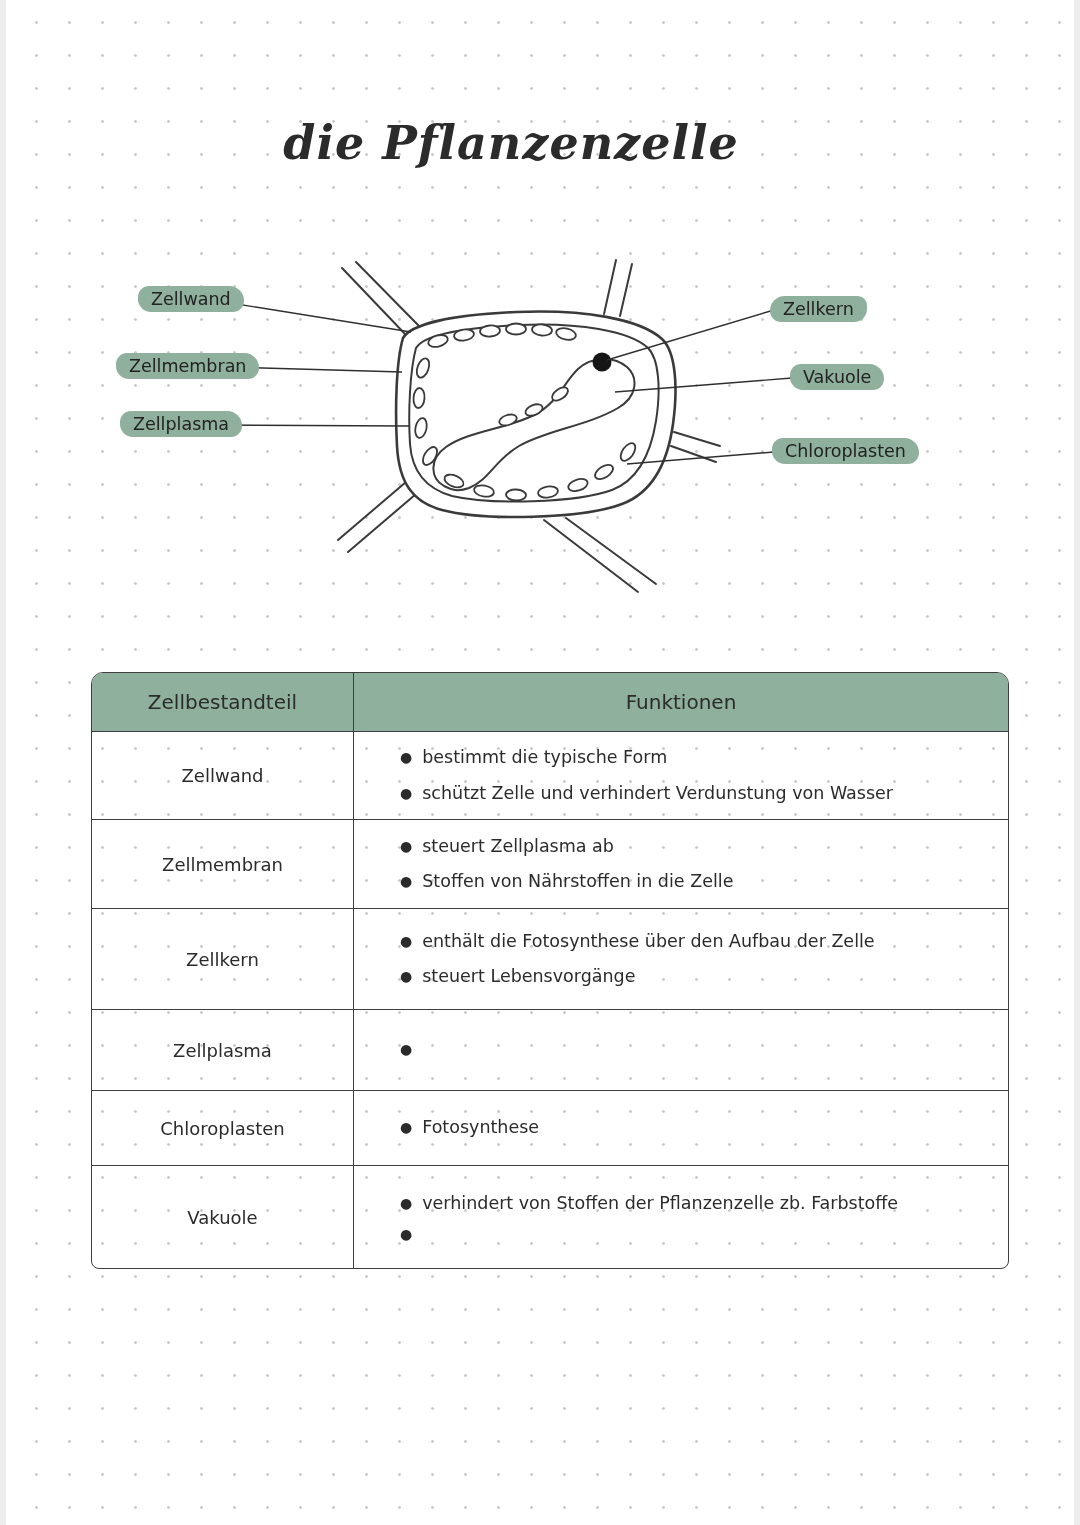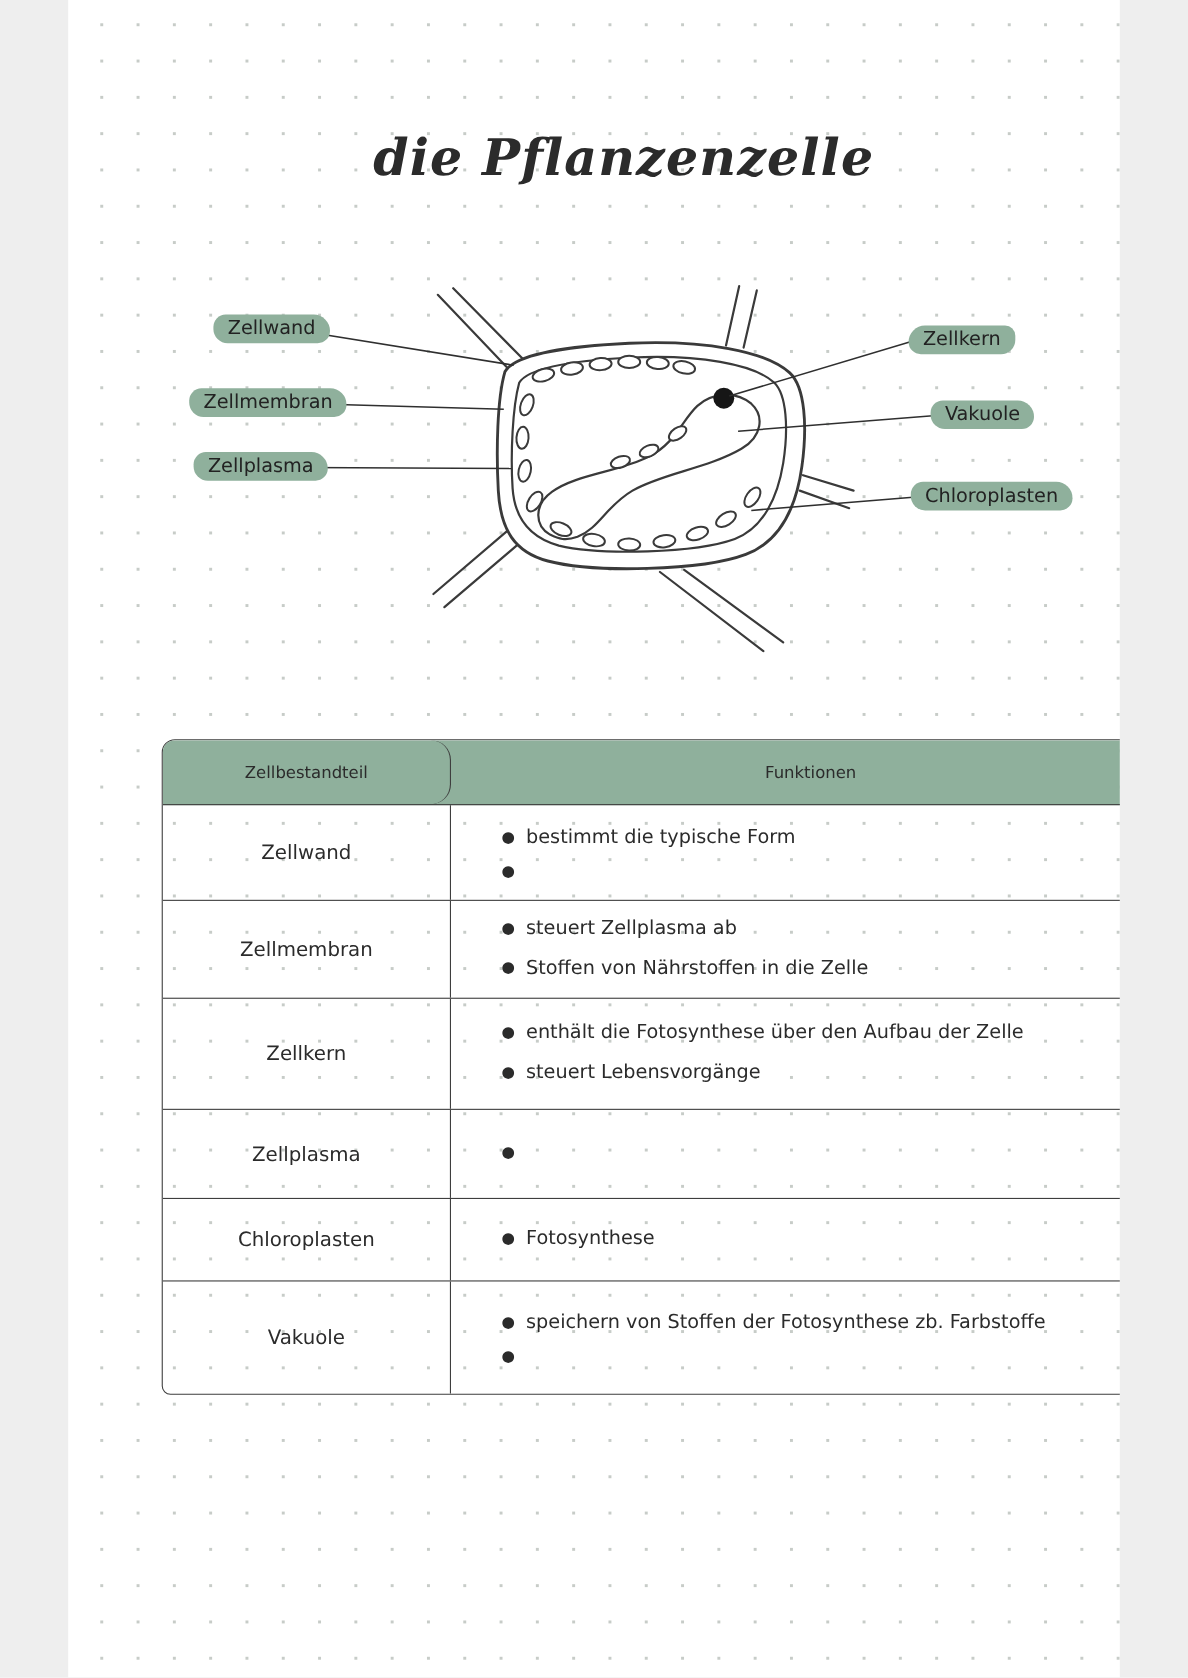--- a/index.html
+++ b/index.html
@@ -3,21 +3,21 @@
 <meta charset="utf-8">
 <style>
   :root{
     --green:#8fb09c;
     --ink:#2b2b2b;
     --line:#3e3e3e;
   }
   html,body{margin:0;padding:0;background:#eee;}
   .page{
     position:relative;
-    width:956px;height:1525px;
+    width:1068px;height:1525px;
     margin:0 auto;
     background-color:#ffffff;
     background-image:radial-gradient(circle,#c7ccc8 1.3px, transparent 1.5px);
     background-size:33px 33px;
     background-position:14px 6px;
     font-family:"DejaVu Sans", sans-serif;
     color:var(--ink);
     overflow:hidden;
   }
   .title{
@@ -45,21 +45,21 @@
   .pill.vakuole{left:784px;top:124px;}
   .pill.chloroplasten{left:766px;top:198px;}
 
   .table{
     position:absolute;left:85px;top:672px;width:916px;
     border:1.7px solid var(--line);
     border-radius:12px 12px 8px 8px;
     overflow:hidden;
   }
   .thead{display:flex;background:var(--green);height:58px;border-bottom:1.7px solid var(--line);}
-  .th{display:flex;align-items:center;justify-content:center;font-size:15px;border-radius:18px;}
+  .th{display:flex;align-items:center;justify-content:center;font-size:20px;}
   .col-left{width:262px;border-right:1.7px solid var(--line);box-sizing:border-box;}
   .col-right{flex:1;text-align:center;}
   .trow{display:flex;border-bottom:1.7px solid var(--line);}
   .trow:last-child{border-bottom:none;}
   .td-left{display:flex;align-items:center;justify-content:center;font-size:18px;}
   .td-right{display:flex;flex-direction:column;justify-content:center;gap:12px;padding:14px 24px 14px 46px;font-size:17.5px;box-sizing:border-box;}
   .bullet{display:flex;align-items:baseline;gap:10px;line-height:1.35;}
   .dot{font-size:14px;line-height:1;transform:translateY(-1px);}
   .h86{min-height:86px;} .h88{min-height:88px;} .h100{min-height:100px;}
   .h80{min-height:80px;} .h74{min-height:74px;} .h102{min-height:102px;}
@@ -144,20 +144,21 @@
 
     <div class="trow h86">
       <div class="td-left col-left">Zellwand</div>
       <div class="td-right col-right">
         <div class="bullet">
             <span class="dot">●</span>
             <span>bestimmt die typische Form</span>
           </div>
         <div class="bullet">
             <span class="dot">●</span>
+            <span>schützt Zelle und verhindert Verdunstung von Wasser</span>
           </div>
       </div>
     </div>
 
     <div class="trow h88">
       <div class="td-left col-left">Zellmembran</div>
       <div class="td-right col-right">
         <div class="bullet">
             <span class="dot">●</span>
             <span>steuert Zellplasma ab</span>
@@ -200,21 +201,21 @@
             <span>Fotosynthese</span>
           </div>
       </div>
     </div>
 
     <div class="trow h102">
       <div class="td-left col-left">Vakuole</div>
       <div class="td-right col-right">
         <div class="bullet">
             <span class="dot">●</span>
-            <span>speichern von Stoffen der Fotosynthese zb. Farbstoffe</span>
+            <span>verhindert von Stoffen der Pflanzenzelle zb. Farbstoffe</span>
           </div>
         <div class="bullet">
             <span class="dot">●</span>
           </div>
       </div>
     </div>
   </div>
 
 </div>
 

